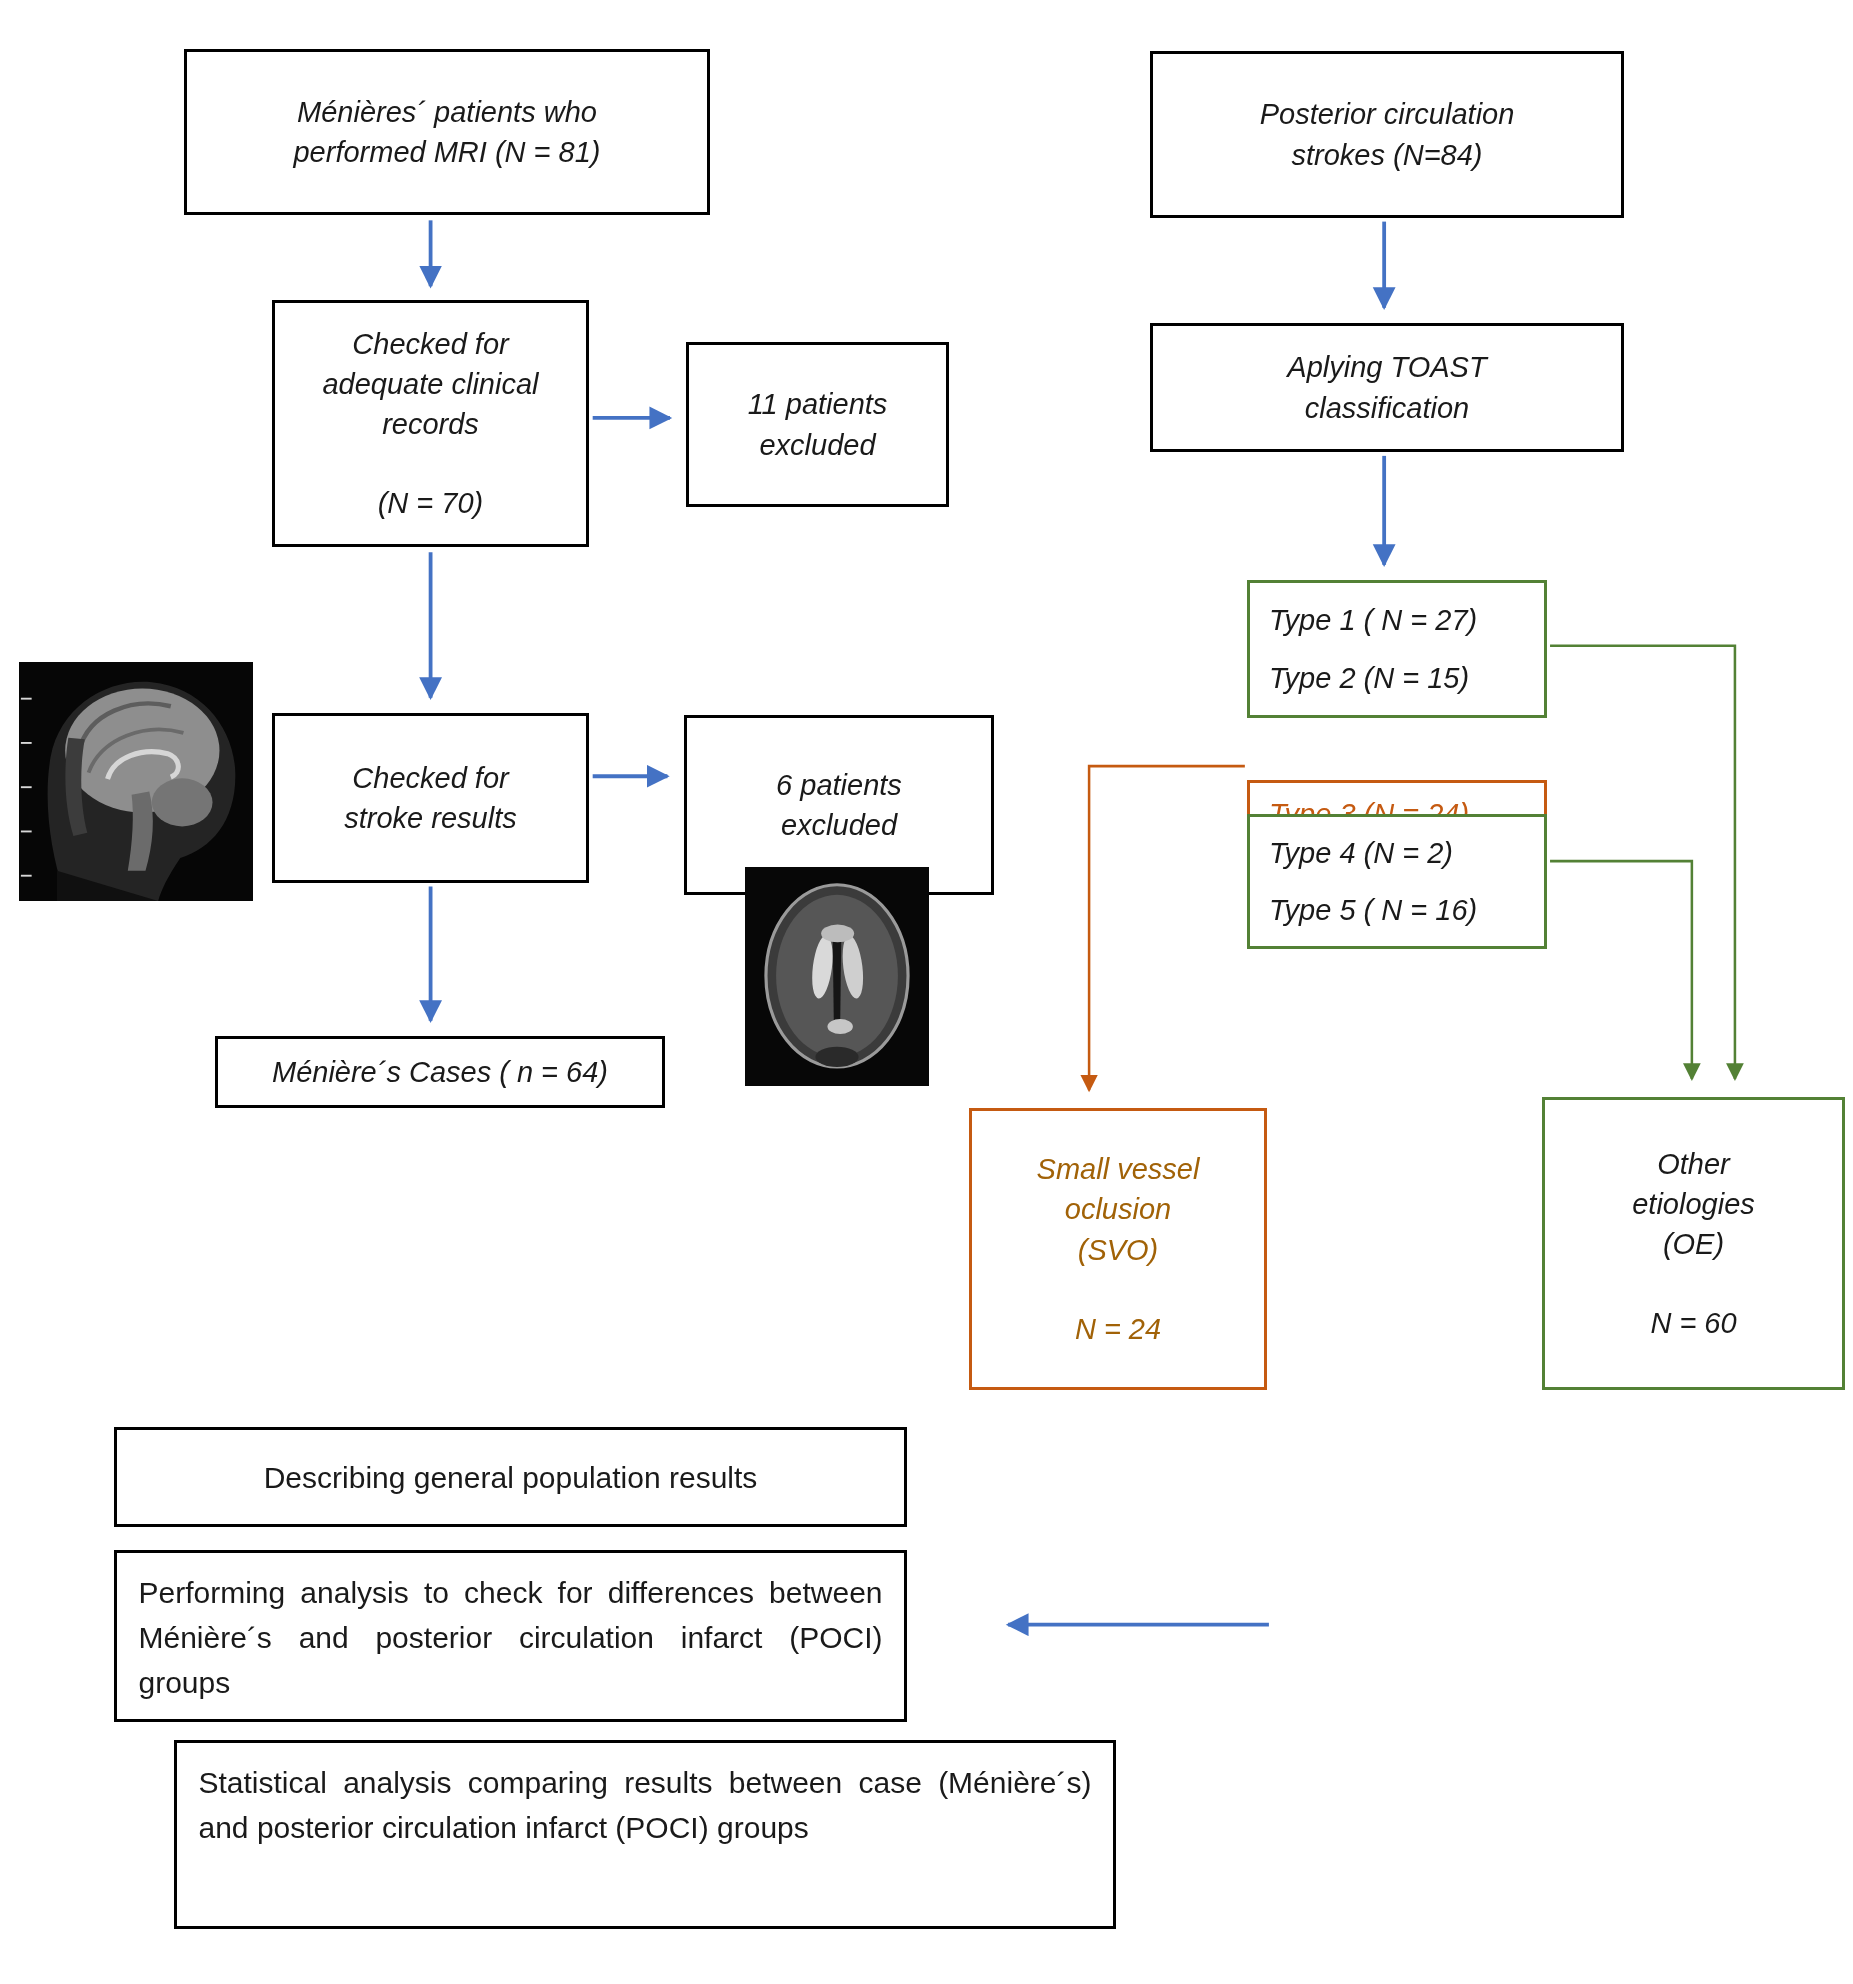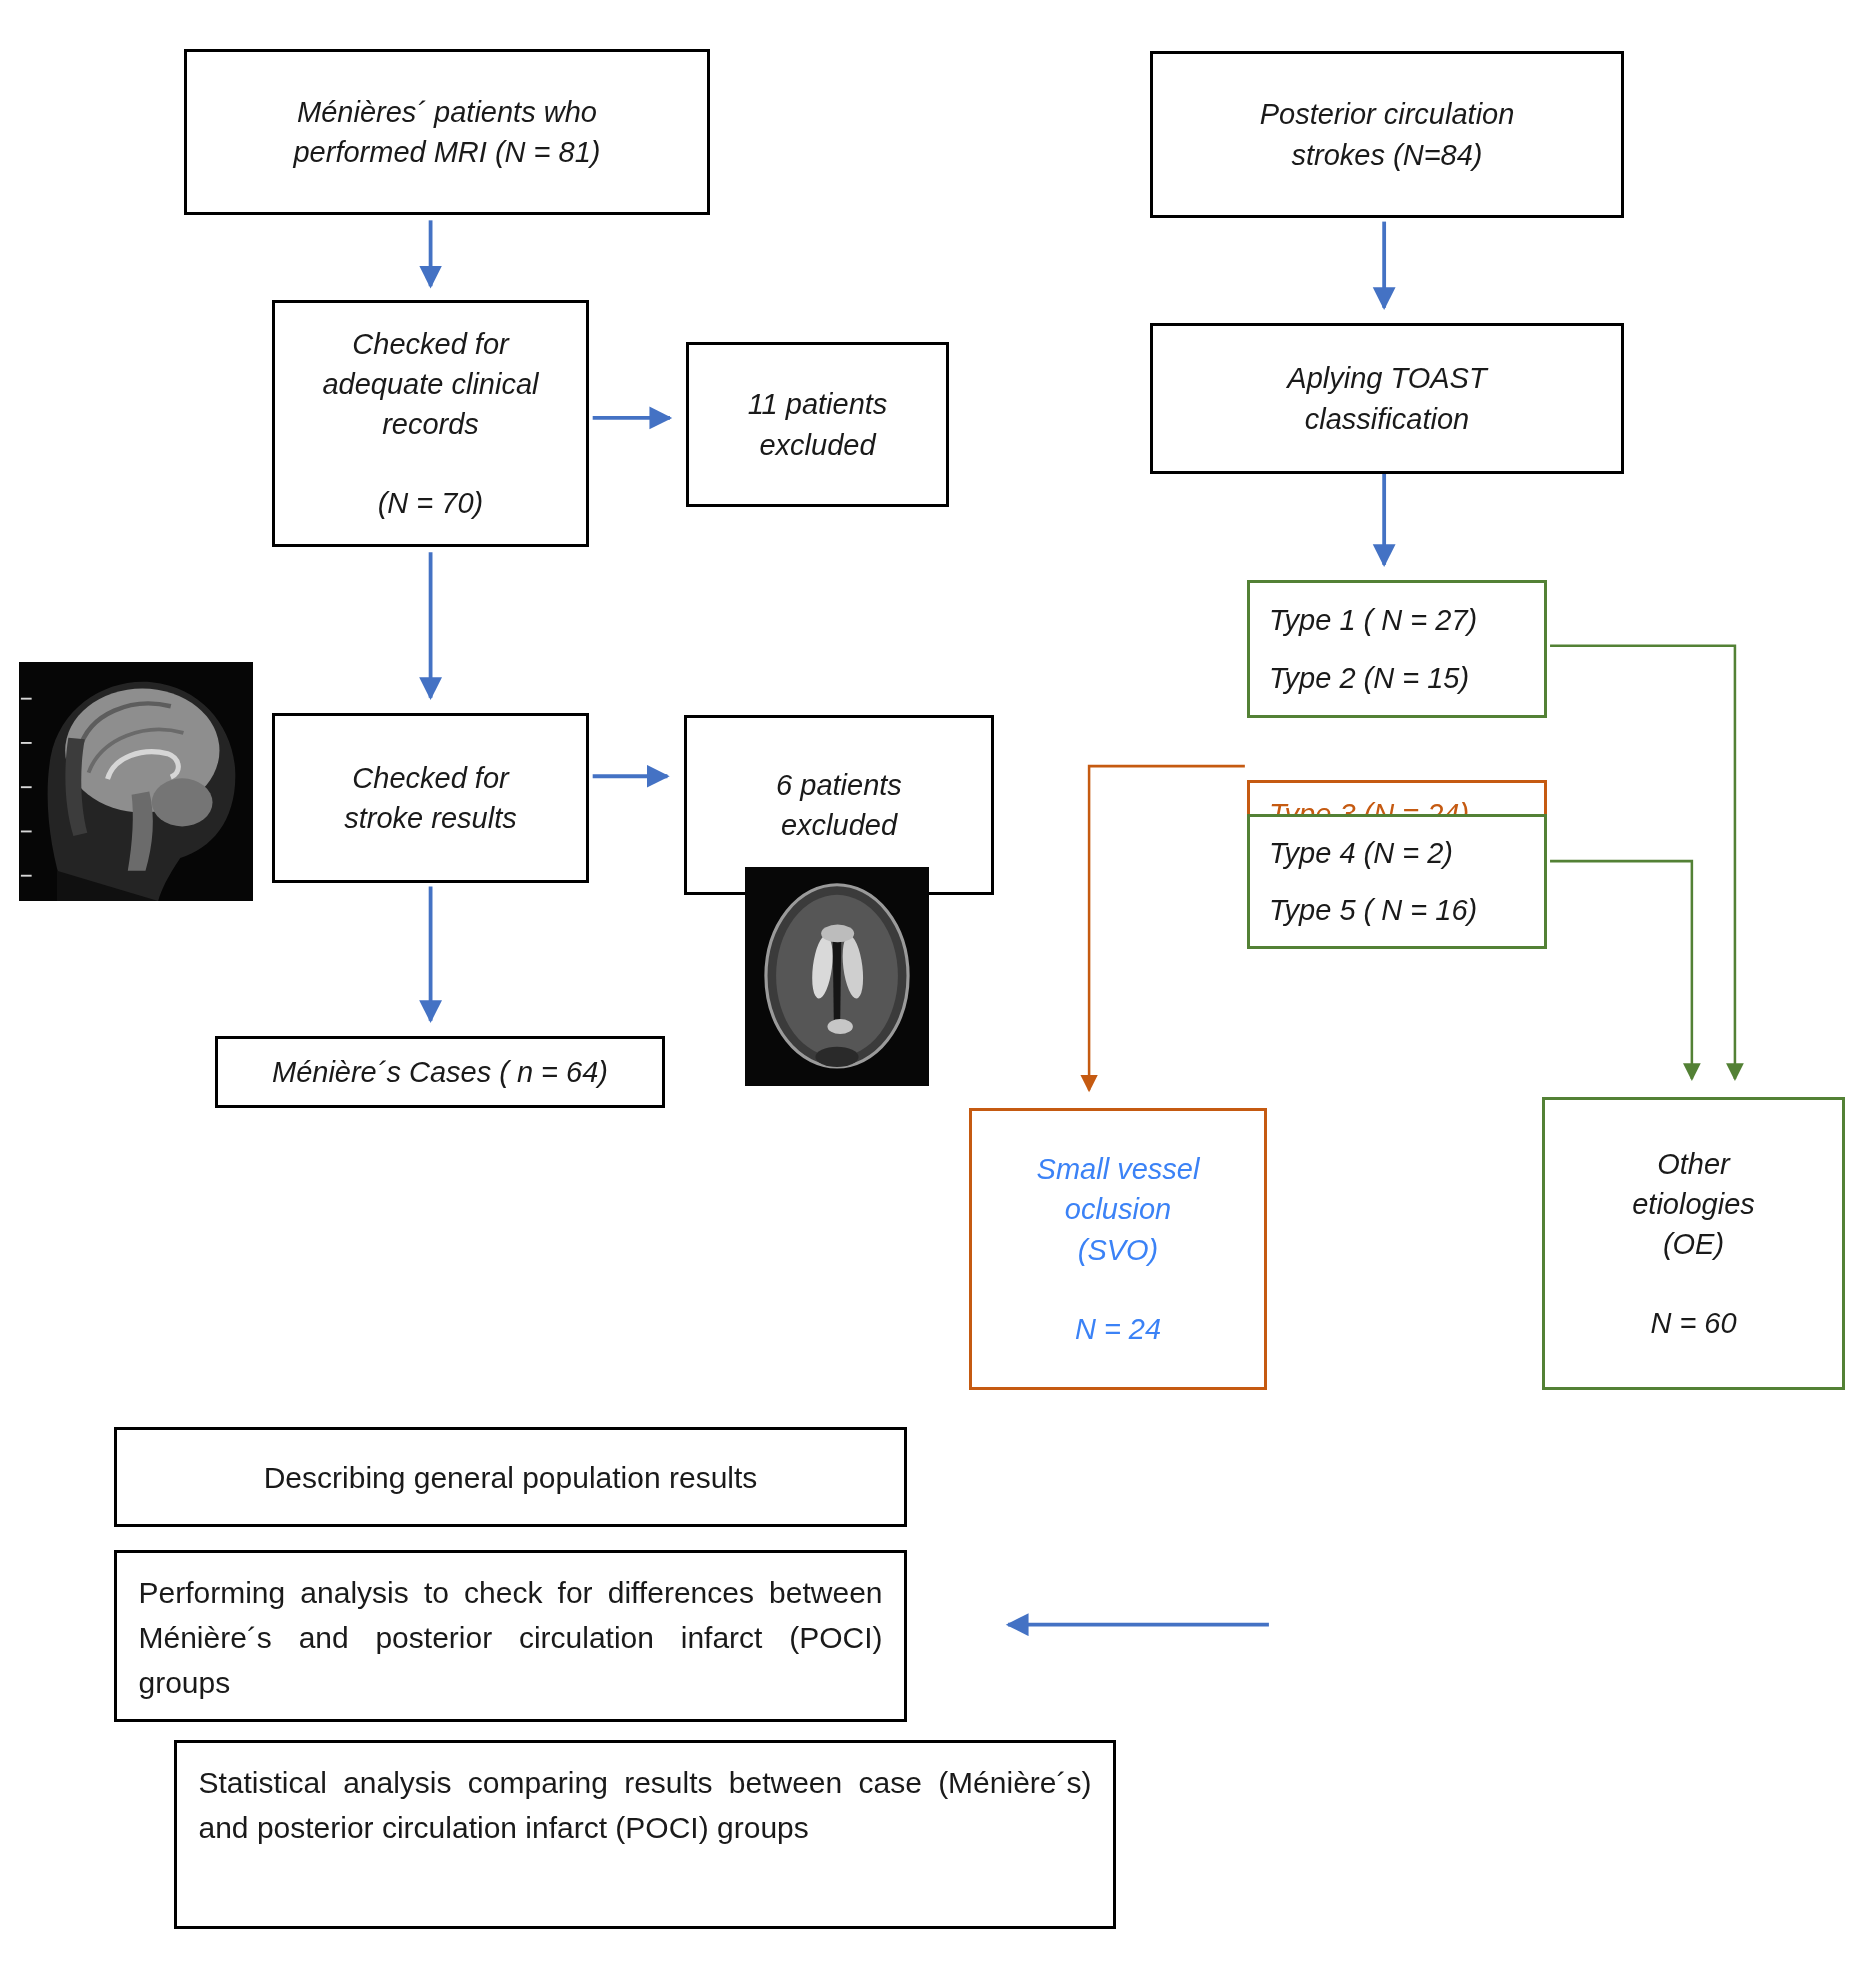--- a/index.html
+++ b/index.html
@@ -140,39 +140,39 @@
   </div>
 
   <div class="box" style="left:215px; top:1036px; width:450px; height:72px;">
     <span>Ménière´s Cases ( n = 64)</span>
   </div>
 
   <div class="box" style="left:1150px; top:51px; width:474px; height:167px; padding:0 57px;">
     <span>Posterior circulation strokes (N=84)</span>
   </div>
 
-  <div class="box" style="left:1150px; top:323px; width:474px; height:151px; padding:0 108px;">
+  <div class="box" style="left:1150px; top:323px; width:474px; height:129px; padding:0 108px;">
     <span>Aplying TOAST classification</span>
   </div>
 
   <div class="box gbox typebox" style="left:1247px; top:580px; width:300px; height:138px;">
     <span>Type 1 ( N = 27)</span>
     <span>Type 2 (N = 15)</span>
   </div>
 
   <div class="box obox typebox" style="left:1247px; top:732px; width:300px; height:68px;margin-top:48px;">
     <span>Type 3 (N = 24)</span>
   </div>
 
   <div class="box gbox typebox" style="left:1247px; top:814px; width:300px; height:135px;">
     <span>Type 4 (N = 2)</span>
     <span>Type 5 ( N = 16)</span>
   </div>
 
-  <div class="box obox" style="left:969px; top:1108px; width:298px; height:282px; color:#3b82f6; border-width:3.8px;">
+  <div class="box obox" style="left:969px; top:1108px; width:298px; height:282px; color:#a16207; border-width:3.8px;">
     <span>Small vessel</span>
     <span>oclusion</span>
     <span>(SVO)</span>
     <span class="count-gap">N = 24</span>
   </div>
 
   <div class="box gbox" style="left:1542px; top:1097px; width:303px; height:293px; border-width:3.8px;">
     <span>Other</span>
     <span>etiologies</span>
     <span>(OE)</span>

